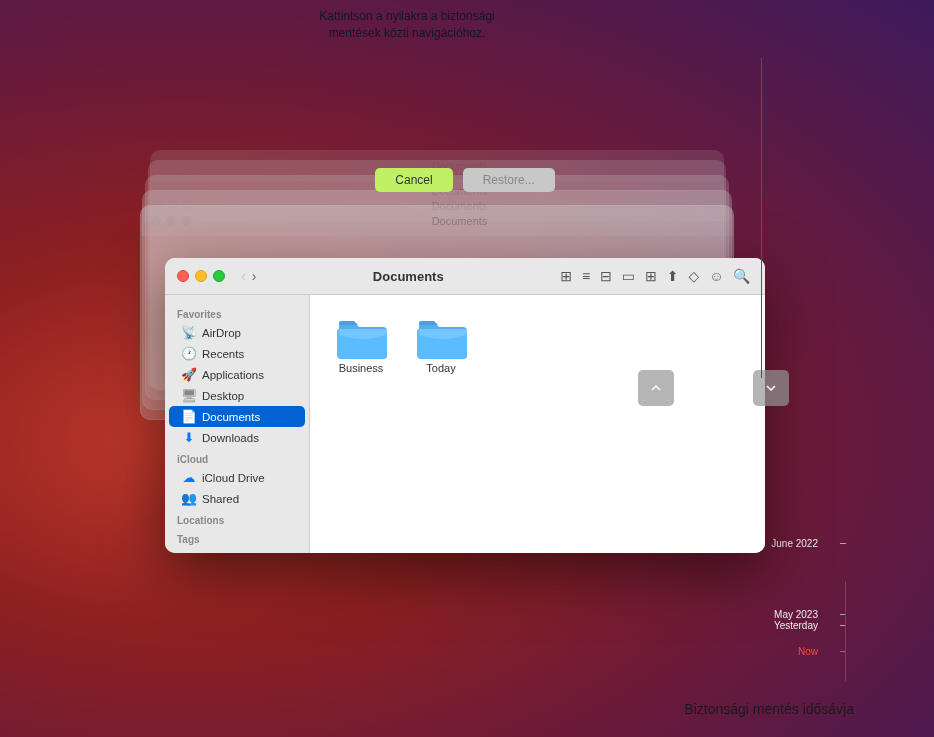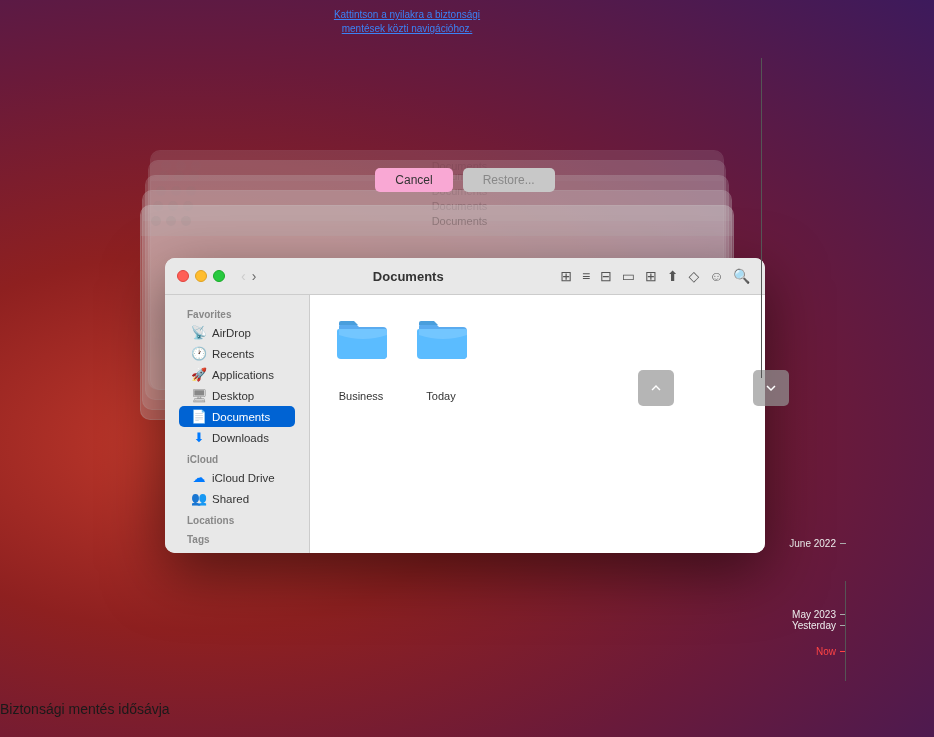--- a/index.html
+++ b/index.html
@@ -21,44 +21,43 @@
     }
 
     
     .annotation-top {
       position: absolute;
       top: 8px;
       left: 0;
       right: 120px;
       text-align: center;
       z-index: 100;
-      font-size: 10px;
-      color: #3b82f6;
+      font-size: 12px;
+      color: #0f172a;
       line-height: 1.4;
-      text-decoration: underline;
     }
 
     
     .annotation-line-top {
       position: absolute;
       top: 58px;
       right: 172px;
       width: 1px;
       height: 320px;
       background: #555;
       z-index: 100;
     }
 
     
     .annotation-bottom {
       position: absolute;
       bottom: 20px;
       left: 0;
       right: 80px;
-      text-align: left;
+      text-align: right;
       z-index: 100;
       font-size: 14px;
       color: #1a1a1a;
     }
 
     
     .annotation-line-bottom {
       position: absolute;
       bottom: 56px;
       right: 88px;
@@ -165,21 +164,21 @@
       display: flex;
       flex: 1;
       overflow: hidden;
     }
 
     
     .sidebar {
       width: 145px;
       background: #e8e8e8;
       border-right: 1px solid #ccc;
-      padding: 8px 10px;
+      padding: 8px 0;
       font-size: 11px;
       overflow-y: auto;
       flex-shrink: 0;
     }
 
     .sidebar-section-label {
       color: #888;
       font-size: 10px;
       font-weight: 600;
       padding: 6px 12px 2px;
@@ -228,21 +227,20 @@
     }
 
     .folder-item {
       display: flex;
       flex-direction: column;
       align-items: center;
       width: 70px;
       cursor: pointer;
       padding: 4px;
       border-radius: 5px;
-      gap: 28px;
     }
 
     .folder-icon {
       width: 52px;
       height: 44px;
       position: relative;
     }
 
     .folder-icon svg {
       width: 52px;
@@ -271,21 +269,21 @@
 
     .btn-cancel, .btn-restore {
       padding: 5px 20px;
       border-radius: 5px;
       font-size: 12px;
       cursor: pointer;
       border: none;
     }
 
     .btn-cancel {
-      background: #f9a8d4;
+      background: #bef264;
       color: #333;
     }
 
     .btn-restore {
       background: #c8c8c8;
       color: #888;
       cursor: not-allowed;
       text-align: right;
     }
 
@@ -337,21 +335,21 @@
       flex-direction: column;
       justify-content: flex-end;
       align-items: flex-end;
       gap: 0;
     }
 
     .timeline-entry {
       display: flex;
       align-items: center;
       justify-content: flex-end;
-      gap: 4px;
+      gap: 22px;
       margin-bottom: 0;
       position: relative;
     }
 
     .timeline-label {
       font-size: 10px;
       color: #eee;
       white-space: nowrap;
       text-align: right;
     }

